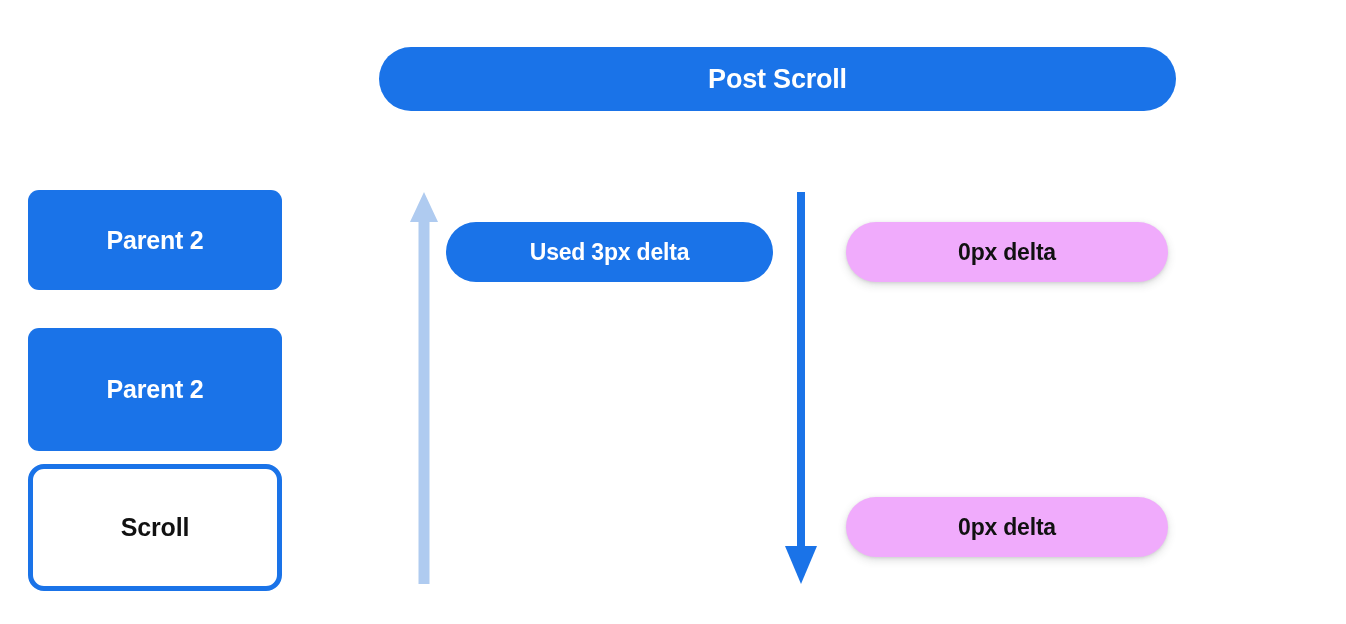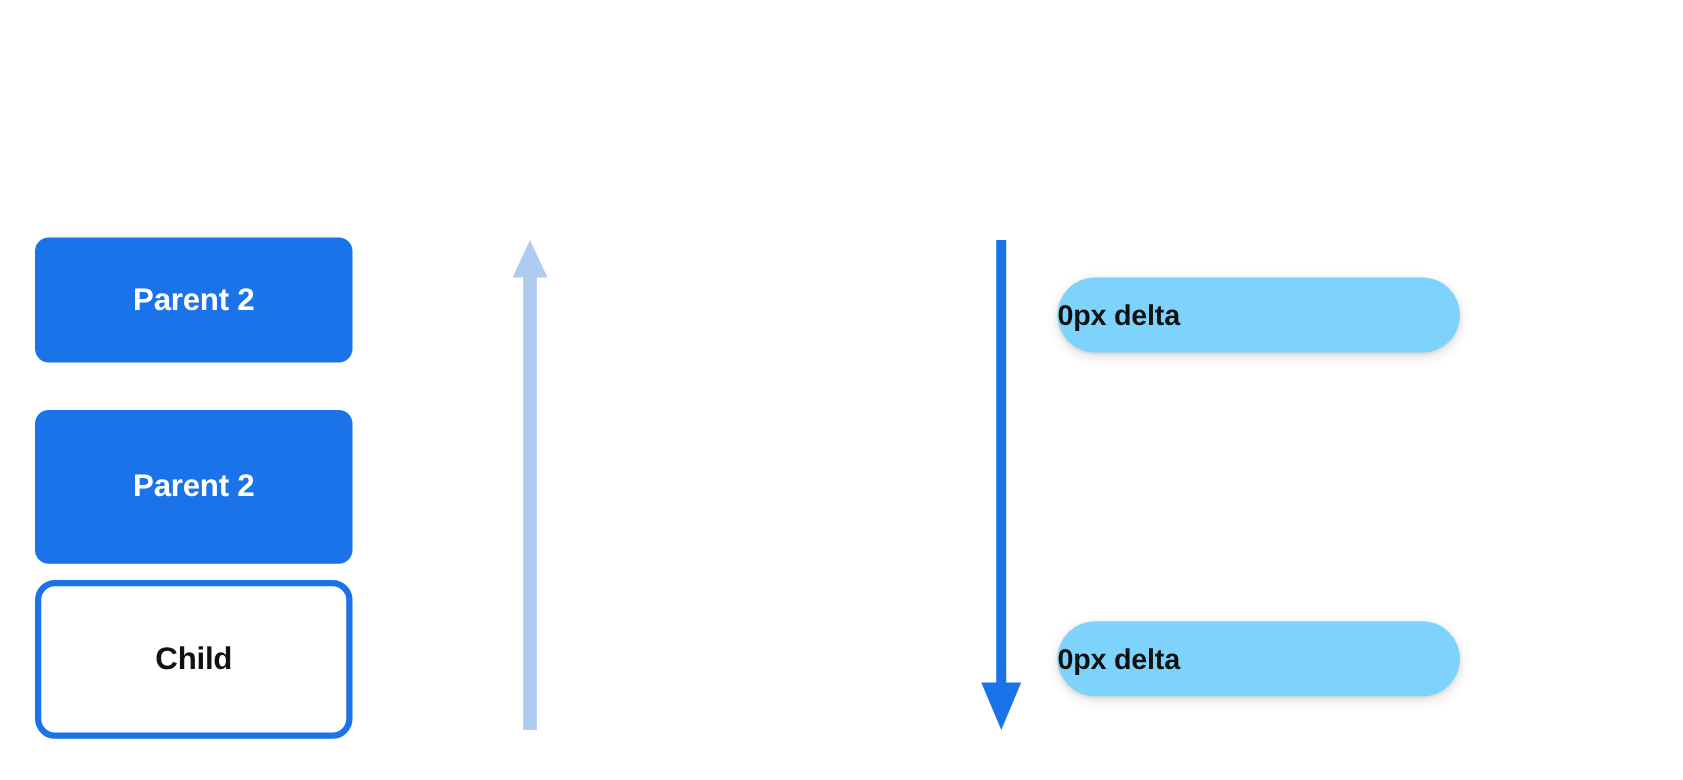--- a/index.html
+++ b/index.html
@@ -105,64 +105,70 @@
     font-weight: bold;
     letter-spacing: -0.2px;
   }
 
   
   .pill-white {
     position: absolute;
     left: 846px;
     width: 322px;
     height: 60px;
-    background: #7dd3fc;
+    background: #f0abfc;
     border-radius: 30px;
     box-shadow: 0 3px 9px rgba(60,64,67,0.18), 0 1px 3px rgba(60,64,67,0.12);
     display: flex;
     align-items: center;
-    justify-content: flex-start;
+    justify-content: center;
   }
   .pill-white-1 { top: 222px; }
   .pill-white-2 { top: 497px; }
   .pill-white-label {
     color: #111111;
     font-size: 23px;
     font-weight: bold;
     letter-spacing: -0.2px;
   }
 </style>
 </head>
 <body>
 
 <div id="stage">
 
+  <div class="banner">
+    <span class="banner-label">Post Scroll</span>
+  </div>
 
   <div class="stack-box filled box-p2">
     <span class="stack-label">Parent 2</span>
   </div>
 
   <div class="stack-box filled box-p1">
     <span class="stack-label">Parent 2</span>
   </div>
 
   <div class="stack-box outlined box-ch">
-    <span class="stack-label">Child</span>
+    <span class="stack-label">Scroll</span>
   </div>
 
   <svg class="arrow arrow-up" viewBox="0 0 30 392">
     <polygon points="15,0 29,30 1,30" fill="#AFCBF0"></polygon>
     <rect x="9.5" y="26" width="11" height="366" fill="#AFCBF0"></rect>
   </svg>
 
   <svg class="arrow arrow-down" viewBox="0 0 36 392">
     <rect x="14" y="0" width="8" height="358" fill="#1A73E8"></rect>
     <polygon points="18,392 2,354 34,354" fill="#1A73E8"></polygon>
   </svg>
 
+  <div class="pill-blue pill-blue-1">
+    <span class="pill-blue-label">Used 3px delta</span>
+  </div>
 
 
   <div class="pill-white pill-white-1">
     <span class="pill-white-label">0px delta</span>
   </div>
 
   <div class="pill-white pill-white-2">
     <span class="pill-white-label">0px delta</span>
   </div>
 

